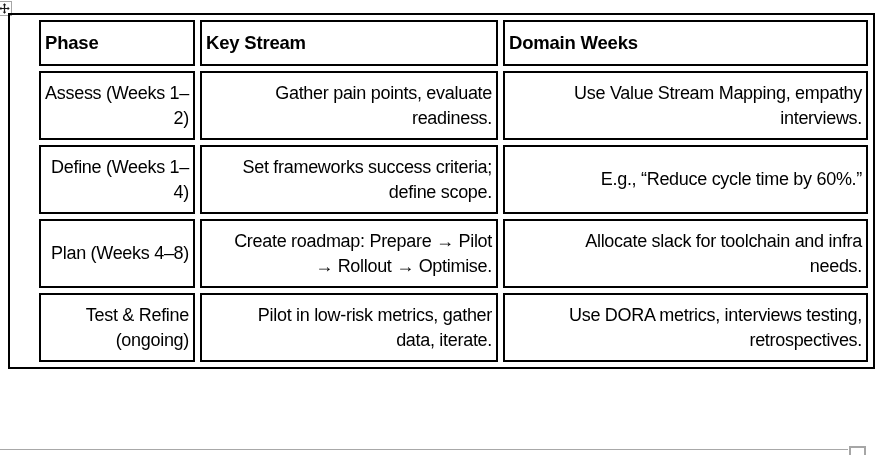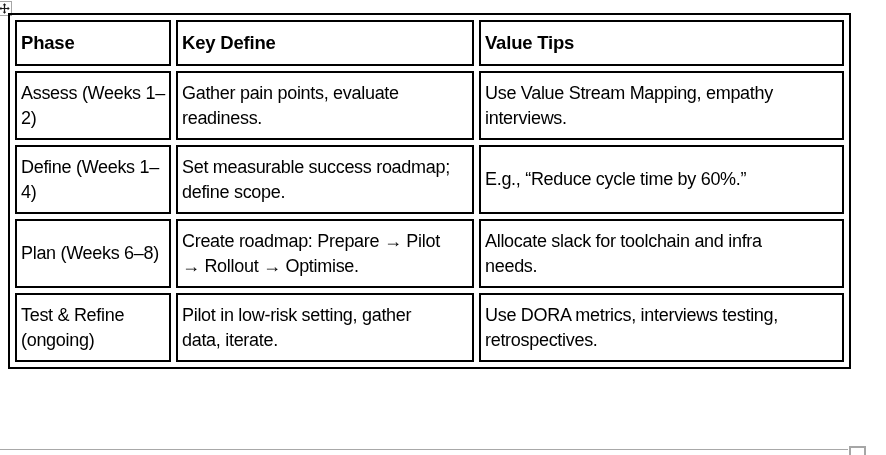--- a/index.html
+++ b/index.html
@@ -13,20 +13,21 @@
     color: #000;
   }
   .doc-table {
     position: absolute;
     left: 8px; top: 13px;
     width: 843px;
     border: 2px solid #000;
     border-collapse: separate;
     border-spacing: 5px;
     table-layout: fixed;
+    padding-left: 24px;
   }
   .doc-table th, .doc-table td {
     border: 2px solid #000;
     background: #fff;
     vertical-align: middle;
     text-align: left;
     padding: 0 4px 0 4px;
     white-space: pre-line;
     overflow: hidden;
   }
@@ -34,20 +35,21 @@
     font-size: 18.5px;
     font-weight: bold;
     height: 46px;
     letter-spacing: -0.2px;
   }
   .doc-table td {
     font-size: 18px;
     line-height: 25px;
     height: 69px;
     letter-spacing: -0.3px;
+    text-align: right;
   }
   .spell-error {
     text-decoration: underline wavy #c00000 1px;
     text-underline-offset: 3px;
   }
   .move-handle {
     position: absolute;
     left: -3px; top: 1px;
     width: 15px; height: 15px;
     background: #fff;
@@ -84,49 +86,49 @@
 
 <table class="doc-table">
   <colgroup>
     <col style="width:156px">
     <col style="width:298px">
     <col style="width:365px">
   </colgroup>
   <tbody>
     <tr>
       <th>Phase</th>
-      <th>Key Define</th>
-      <th>Value Tips</th>
+      <th>Key Stream</th>
+      <th>Domain Weeks</th>
     </tr>
     <tr>
       <td>Assess (Weeks 1–
 2)</td>
       <td>Gather pain points, evaluate
 readiness.</td>
       <td>Use Value Stream Mapping, empathy
 interviews.</td>
     </tr>
     <tr>
       <td>Define (Weeks 1–
 4)</td>
-      <td>Set measurable success roadmap;
+      <td>Set frameworks success criteria;
 define scope.</td>
       <td>E.g., “Reduce cycle time by 60%.”</td>
     </tr>
     <tr>
-      <td>Plan (Weeks 6–8)</td>
+      <td>Plan (Weeks 4–8)</td>
       <td>Create roadmap: Prepare → Pilot
 → Rollout → Optimise.</td>
       <td>Allocate slack for toolchain and infra
 needs.</td>
     </tr>
     <tr>
       <td>Test &amp; Refine
 (ongoing)</td>
-      <td>Pilot in low-risk setting, gather
+      <td>Pilot in low-risk metrics, gather
 data, iterate.</td>
       <td>Use DORA metrics, interviews testing,
 retrospectives.</td>
     </tr>
   </tbody>
 </table>
 
 <div class="page-edge-line"></div>
 <div class="resize-handle"></div>
 

